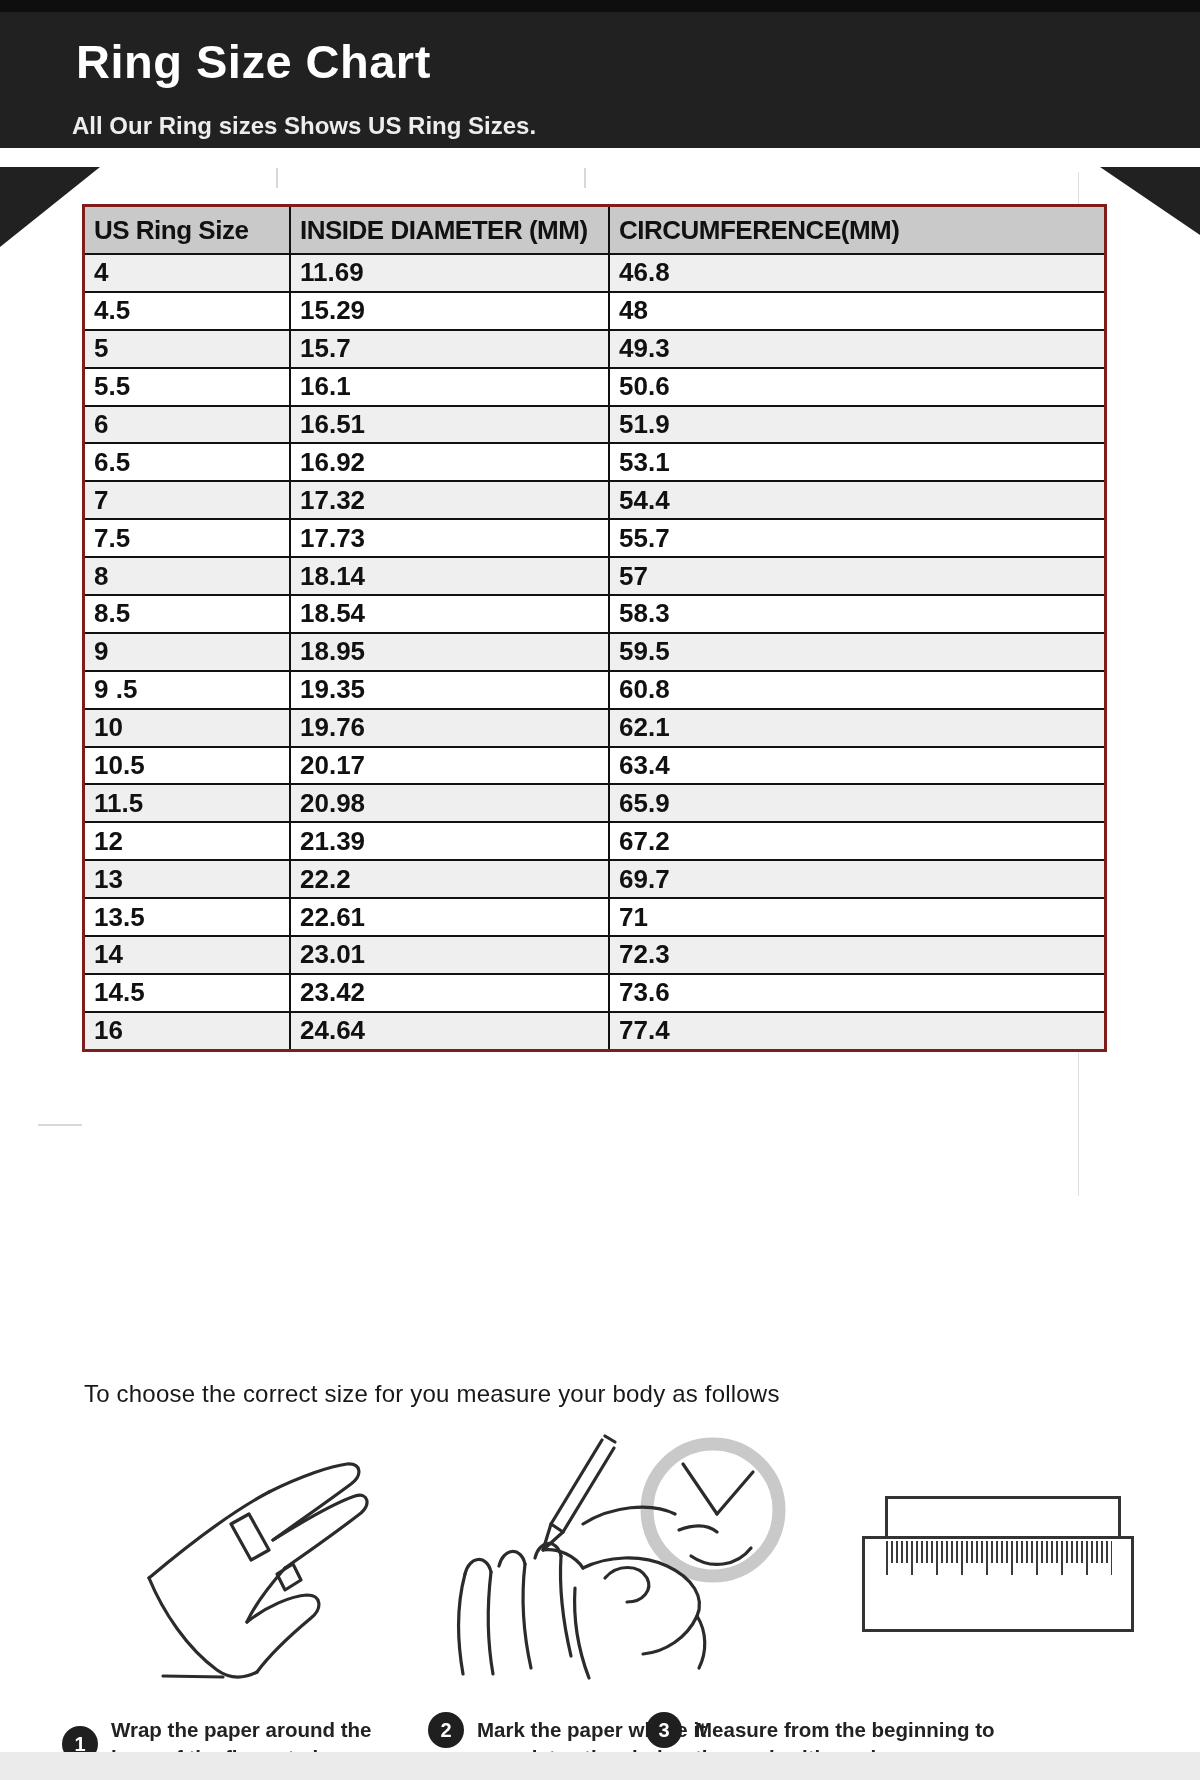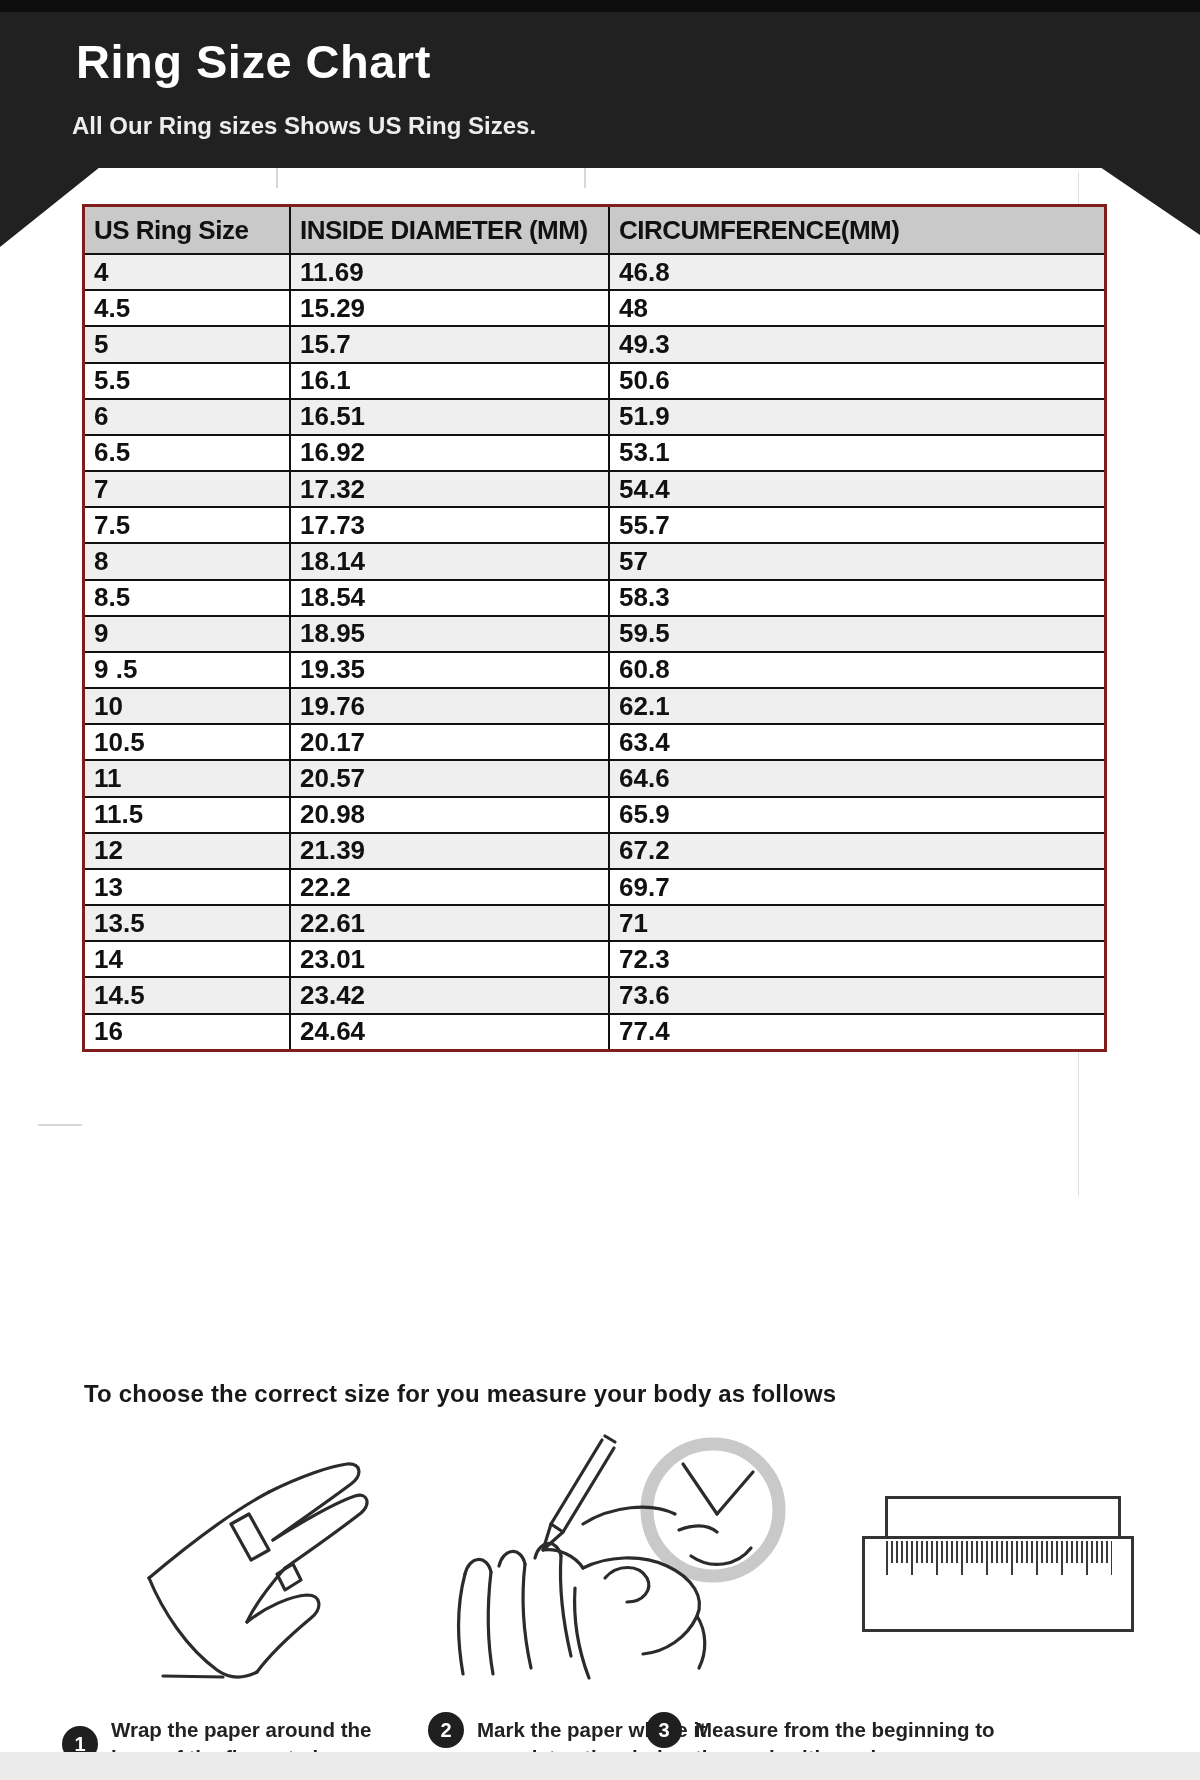--- a/index.html
+++ b/index.html
@@ -3,21 +3,21 @@
 <meta charset="utf-8">
 <style>
   html,body{margin:0;padding:0;}
   body{
     width:1200px;height:1780px;position:relative;overflow:hidden;
     background:#ffffff;
     font-family:"Liberation Sans","DejaVu Sans",sans-serif;
     color:#111;
   }
   
-  .hero{position:absolute;left:0;top:0;width:1200px;height:168px;background:#212121;}
+  .hero{position:absolute;left:0;top:0;width:1200px;height:148px;background:#212121;}
   .hero-topline{position:absolute;left:0;top:0;width:1200px;height:12px;background:#0e0e0e;}
   .hero-title{position:absolute;left:76px;top:34px;font-size:47px;font-weight:bold;color:#ffffff;letter-spacing:0.5px;}
   .hero-sub{position:absolute;left:72px;top:112px;font-size:24px;font-weight:600;color:#ededed;}
   .wedge{position:absolute;background:#212121;}
   .wedge-left{left:0;top:167px;width:100px;height:80px;clip-path:polygon(0 0,100% 0,0 100%);}
   .wedge-right{right:0;top:167px;width:100px;height:68px;clip-path:polygon(0 0,100% 0,100% 100%);}
   
   .artifact{position:absolute;background:#d8d8d8;}
   .art-v1{left:276px;top:168px;width:2px;height:20px;}
   .art-v2{left:584px;top:168px;width:2px;height:20px;}
@@ -34,21 +34,21 @@
     padding:0 0 0 9px;text-align:left;vertical-align:middle;
     font-weight:bold;overflow:hidden;white-space:nowrap;
   }
   table.sizes th{height:46px;background:#c9c9c9;font-size:26px;letter-spacing:-0.5px;}
   table.sizes td{font-size:26px;background:#ffffff;}
   table.sizes tbody tr:nth-child(odd) td{background:#efefef;}
   table.sizes th:nth-child(1){width:195px;}
   table.sizes th:nth-child(2){width:308px;}
   table.sizes th:nth-child(3){width:485px;margin-left:36px;}
   
-  .measure-heading{position:absolute;left:84px;top:1380px;font-size:24px;font-weight:bold;color:#181818;letter-spacing:0.2px;}
+  .measure-heading{position:absolute;left:84px;top:1380px;font-size:24px;font-weight:normal;color:#181818;letter-spacing:0.2px;}
   .illus{position:absolute;}
   .illus svg{display:block;}
   .lineart{stroke:#2b2b2b;stroke-width:3.2;fill:none;stroke-linecap:round;stroke-linejoin:round;}
   
   .ruler-paper{position:absolute;left:885px;top:1496px;width:230px;height:42px;background:#fff;border:3px solid #333;}
   .ruler-body{position:absolute;left:862px;top:1536px;width:266px;height:90px;background:#fff;border:3px solid #333;}
   .ruler-ticks-short{position:absolute;left:886px;top:1541px;width:226px;height:22px;
      background:repeating-linear-gradient(90deg,#3a3a3a 0 1.6px,transparent 1.6px 5px);}
   .ruler-ticks-long{position:absolute;left:886px;top:1541px;width:226px;height:34px;
      background:repeating-linear-gradient(90deg,#3a3a3a 0 2px,transparent 2px 25px);}
@@ -151,25 +151,20 @@
       </tr>
       <tr>
         <td>10</td>
         <td>19.76</td>
         <td>62.1</td>
       </tr>
       <tr>
         <td>10.5</td>
         <td>20.17</td>
         <td>63.4</td>
-      </tr>
-      <tr>
-        <td>11</td>
-        <td>20.57</td>
-        <td>64.6</td>
       </tr>
       <tr>
         <td>11.5</td>
         <td>20.98</td>
         <td>65.9</td>
       </tr>
       <tr>
         <td>12</td>
         <td>21.39</td>
         <td>67.2</td>

